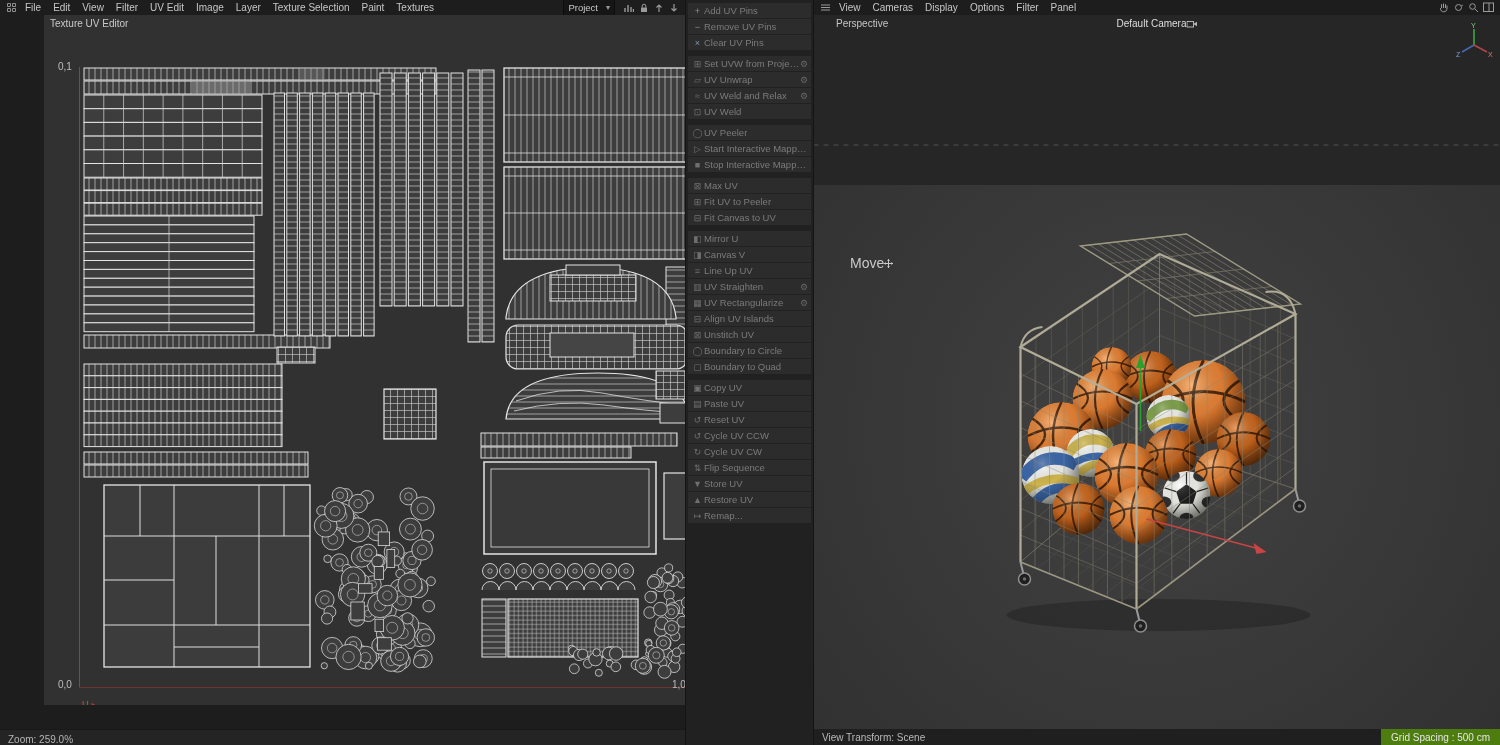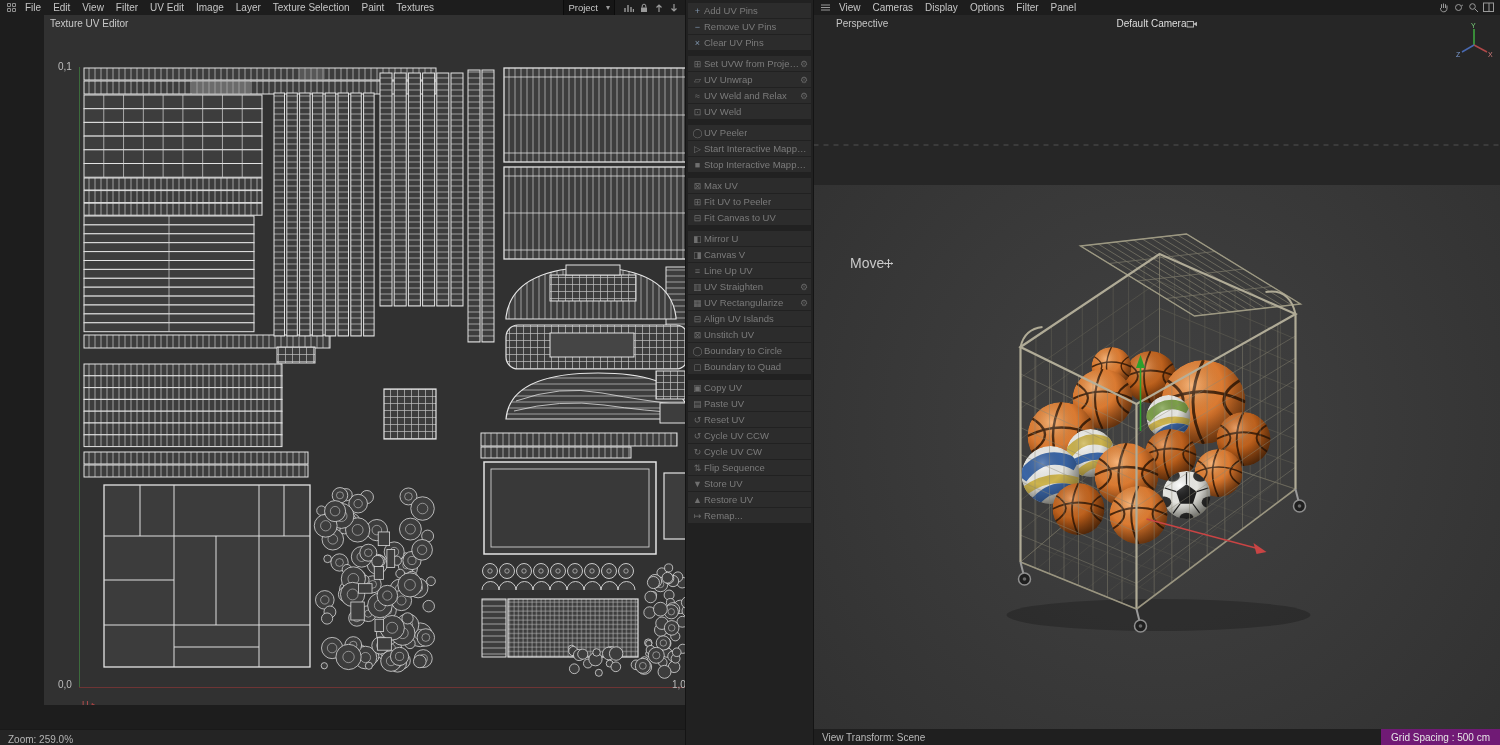--- a/index.html
+++ b/index.html
@@ -28,21 +28,21 @@
   .tool-label{overflow:hidden;text-overflow:ellipsis;}
   .gear{margin-left:auto;font-size:9px;color:#666;}
   
   .vp-wrap{position:relative;flex:1;overflow:hidden;background:#2f2f2f;}
   .vp-label{position:absolute;top:3px;left:22px;font-size:10px;color:#c5c5c5;z-index:3;}
   .vp-cam{position:absolute;top:3px;left:50%;transform:translateX(-50%);font-size:10px;color:#dedede;z-index:3;display:flex;align-items:center;gap:0;}
   .vp-move{position:absolute;top:240px;left:4px;font-size:14px;color:#c9c9c9;z-index:3;display:flex;align-items:center;margin-left:32px;}
   .vp-gizmo{position:absolute;top:6px;right:6px;z-index:3;}
   .vpbar{height:16px;background:#1f1f1f;display:flex;align-items:center;font-size:10px;color:#b8b8b8;}
   .vpbar .left{padding:0 8px;}
-  .vpbar .right{margin-left:auto;background:#701a75;color:#e6e6e6;height:16px;display:flex;align-items:center;padding:0 10px;}
+  .vpbar .right{margin-left:auto;background:#4d7c0f;color:#e6e6e6;height:16px;display:flex;align-items:center;padding:0 10px;}
   svg{display:block;}
 </style>
 </head>
 <body>
 
 <div class="app">
 
   <div class="col-left">
     <div class="hbar">
       <span class="hicon">

